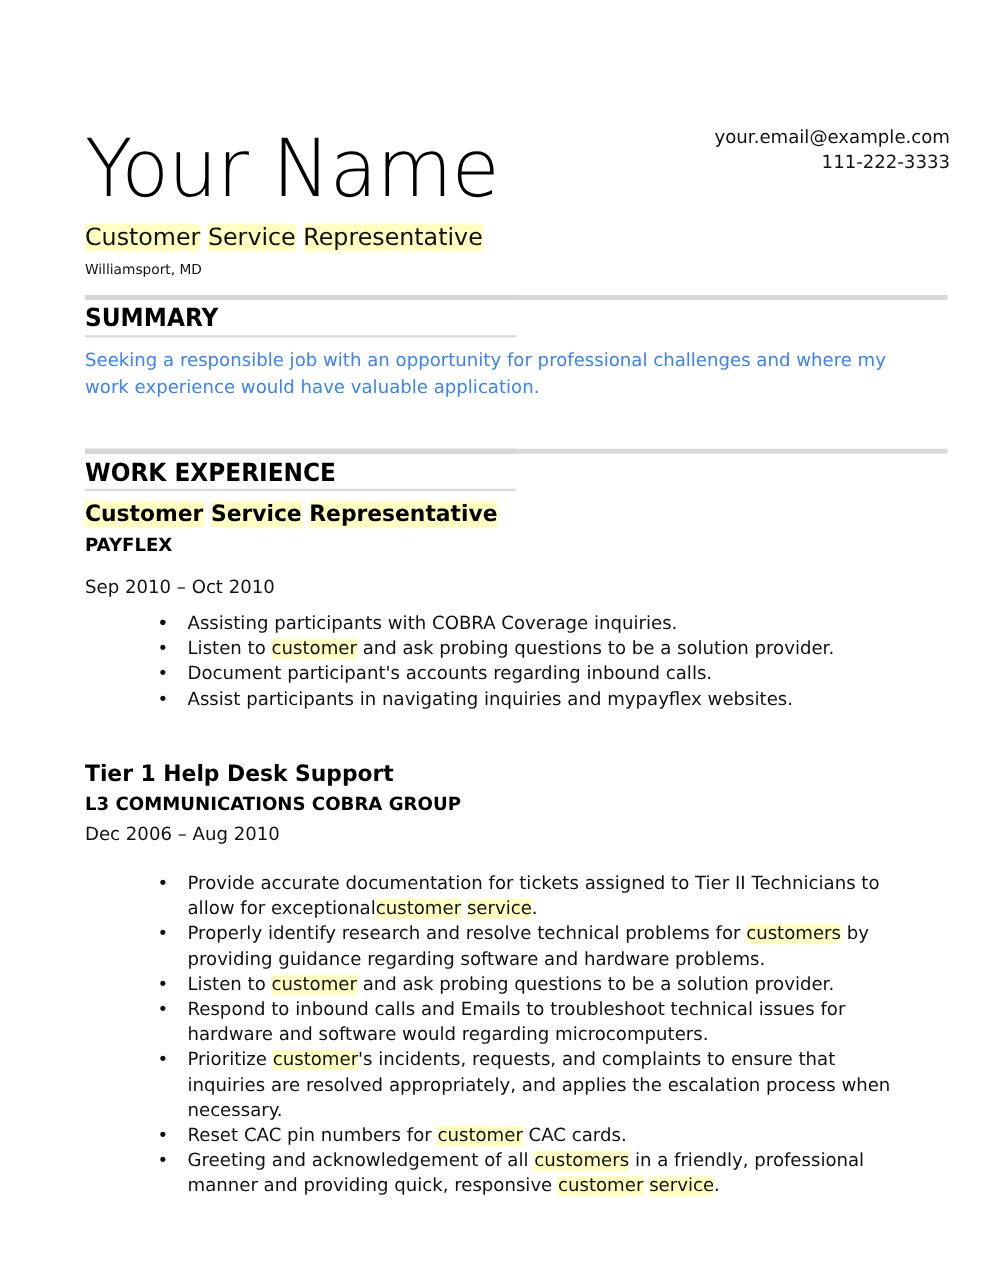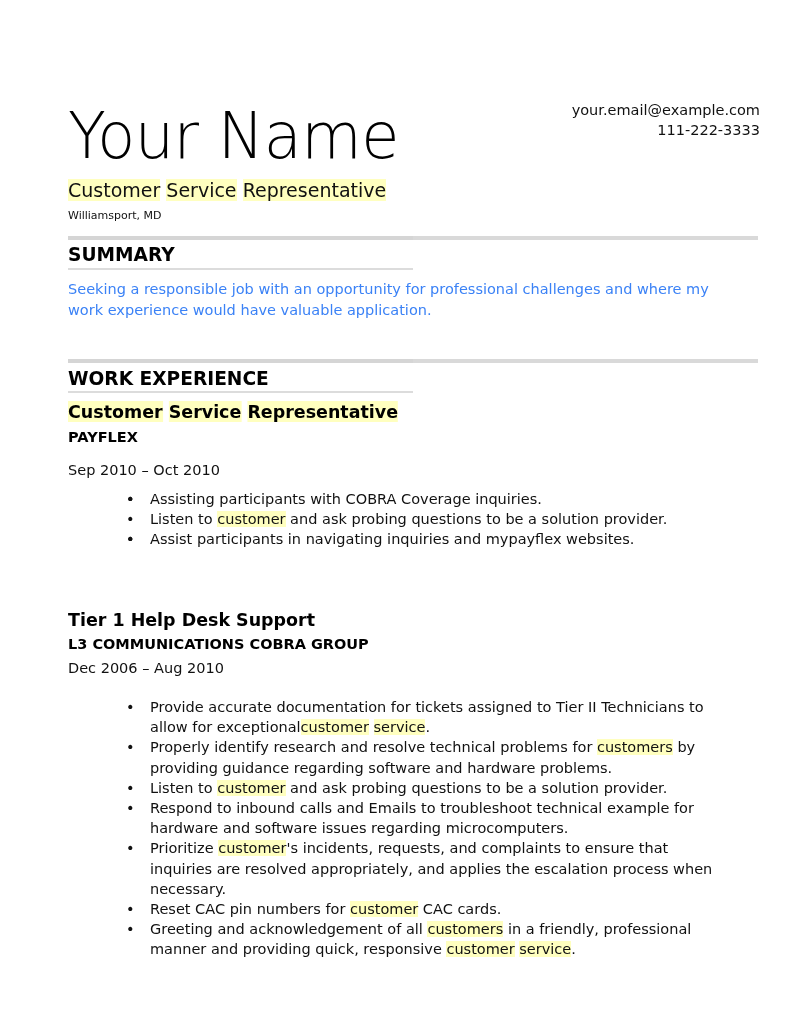--- a/index.html
+++ b/index.html
@@ -97,30 +97,30 @@
   <div class="section-title" style="top:366px;">WORK EXPERIENCE</div>
   <div class="rule-bot" style="top:391px;"></div>
 
   <div class="job-title" style="top:400px;"><span class="hl">Customer</span> <span class="hl">Service</span> <span class="hl">Representative</span></div>
   <div class="company" style="top:427px;text-align:right;">PAYFLEX</div>
   <div class="dates" style="top:432px;margin-top:28px;">Sep 2010 – Oct 2010</div>
   <ul class="bullets" id="bullets-0" style="top:489px;">
       <li><span class="dot">•</span></li>
       <li><span class="dot">•</span><span>Assisting participants with COBRA Coverage inquiries.</span></li>
       <li><span class="dot">•</span><span>Listen to </span><span class="hl">customer</span><span> and ask probing questions to be a solution provider.</span></li>
-      <li><span class="dot">•</span></li>
+      <li><span class="dot">•</span><span>Document participant's accounts regarding inbound calls.</span></li>
       <li><span class="dot">•</span><span>Assist participants in navigating inquiries and mypayflex websites.</span></li>
     </ul>
 
   <div class="job-title" style="top:608px;">Tier 1 Help Desk Support</div>
   <div class="company" style="top:634px;">L3 COMMUNICATIONS COBRA GROUP</div>
   <div class="dates" style="top:658px;text-align:center;">Dec 2006 – Aug 2010</div>
   <ul class="bullets" id="bullets-1" style="top:697px;">
       <li><span class="dot">•</span><span>Provide accurate documentation for tickets assigned to Tier II Technicians to allow for exceptional</span><span class="hl">customer</span><span> </span><span class="hl">service</span><span>.</span></li>
       <li><span class="dot">•</span><span>Properly identify research and resolve technical problems for </span><span class="hl">customers</span><span> by providing guidance regarding software and hardware problems.</span></li>
       <li><span class="dot">•</span><span>Listen to </span><span class="hl">customer</span><span> and ask probing questions to be a solution provider.</span></li>
-      <li><span class="dot">•</span><span>Respond to inbound calls and Emails to troubleshoot technical example for hardware and software issues regarding microcomputers.</span></li>
+      <li><span class="dot">•</span><span>Respond to inbound calls and Emails to troubleshoot technical issues for hardware and software would regarding microcomputers.</span></li>
       <li><span class="dot">•</span><span>Prioritize </span><span class="hl">customer</span><span>'s incidents, requests, and complaints to ensure that inquiries are resolved appropriately, and applies the escalation process when necessary.</span></li>
       <li><span class="dot">•</span><span>Reset CAC pin numbers for </span><span class="hl">customer</span><span> CAC cards.</span></li>
       <li><span class="dot">•</span><span>Greeting and acknowledgement of all </span><span class="hl">customers</span><span> in a friendly, professional manner and providing quick, responsive </span><span class="hl">customer</span><span> </span><span class="hl">service</span><span>.</span></li>
     </ul>
 
 </div>
 
 </body></html>

